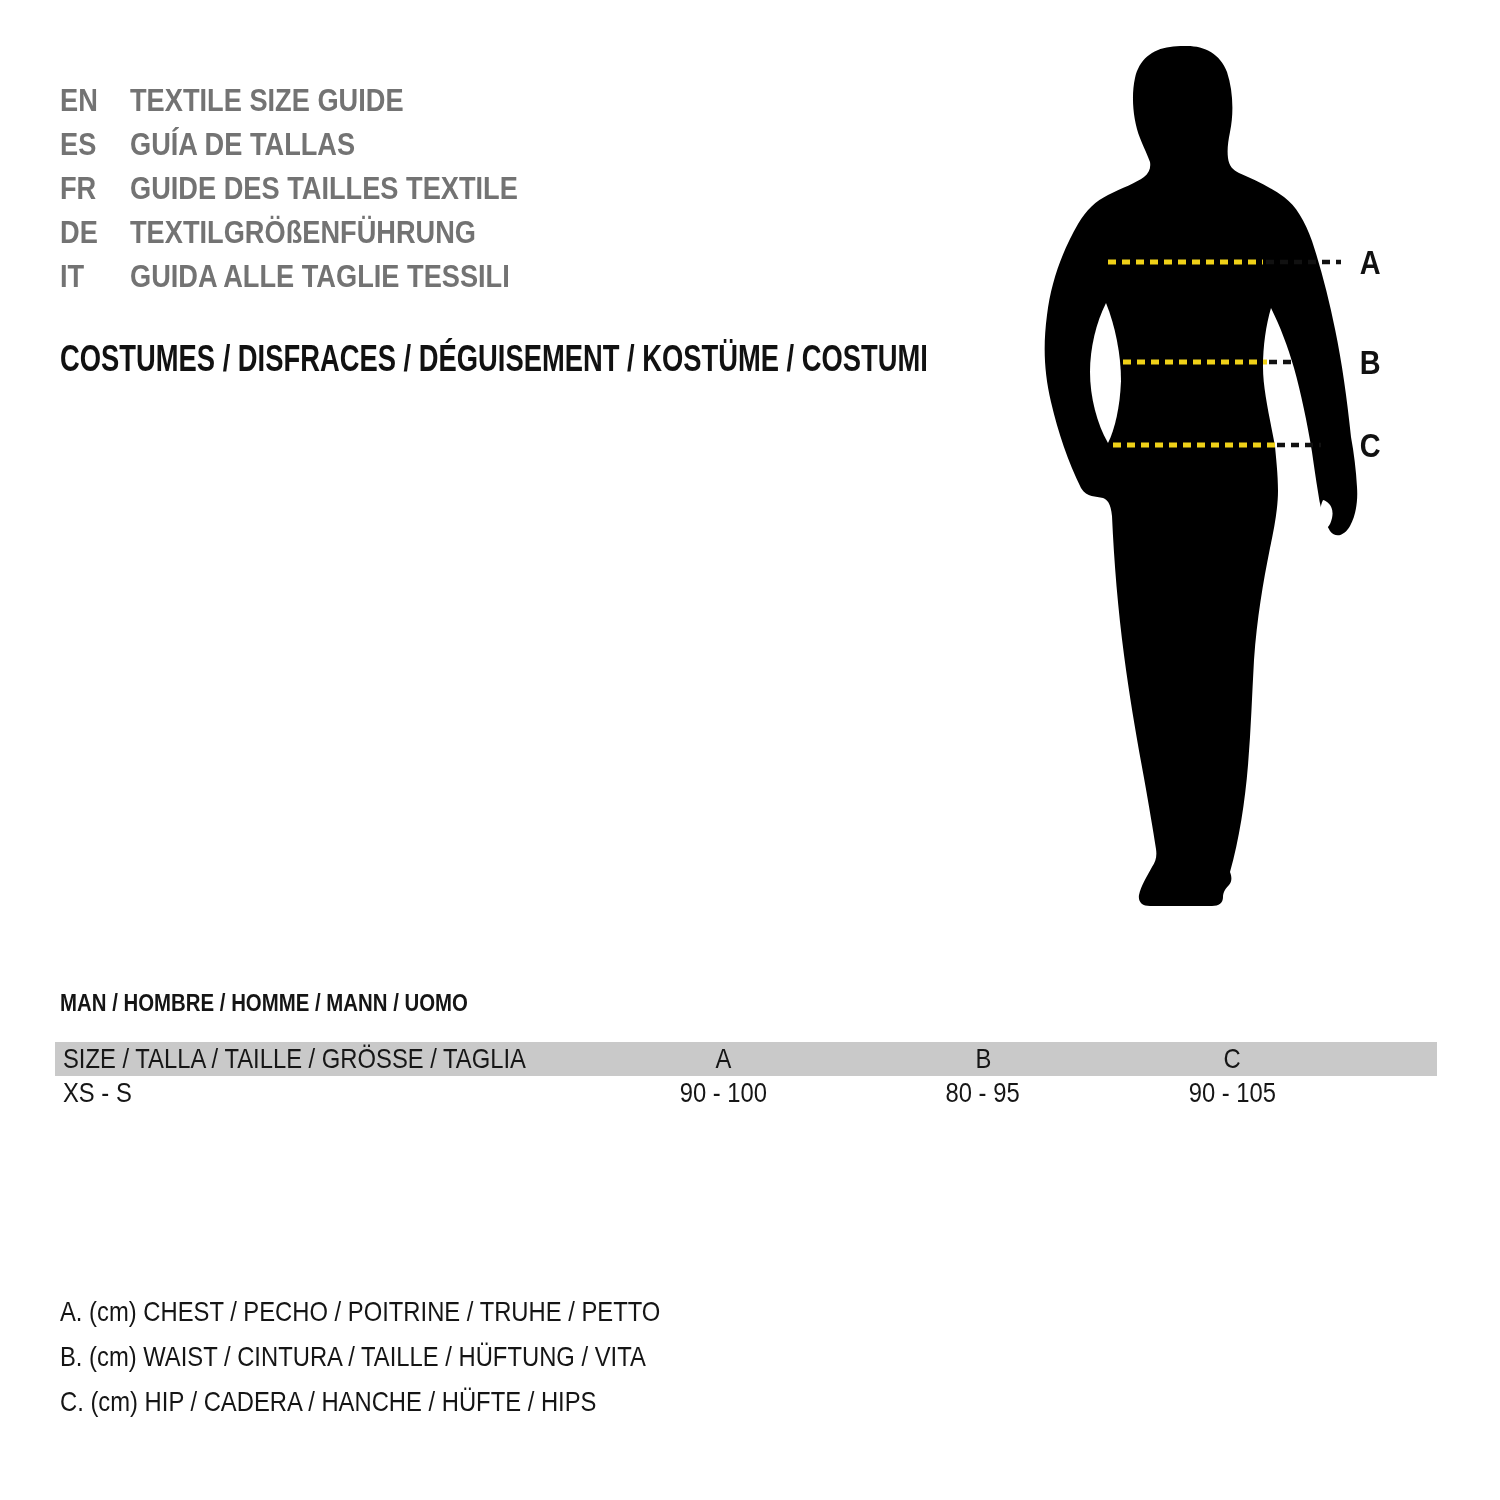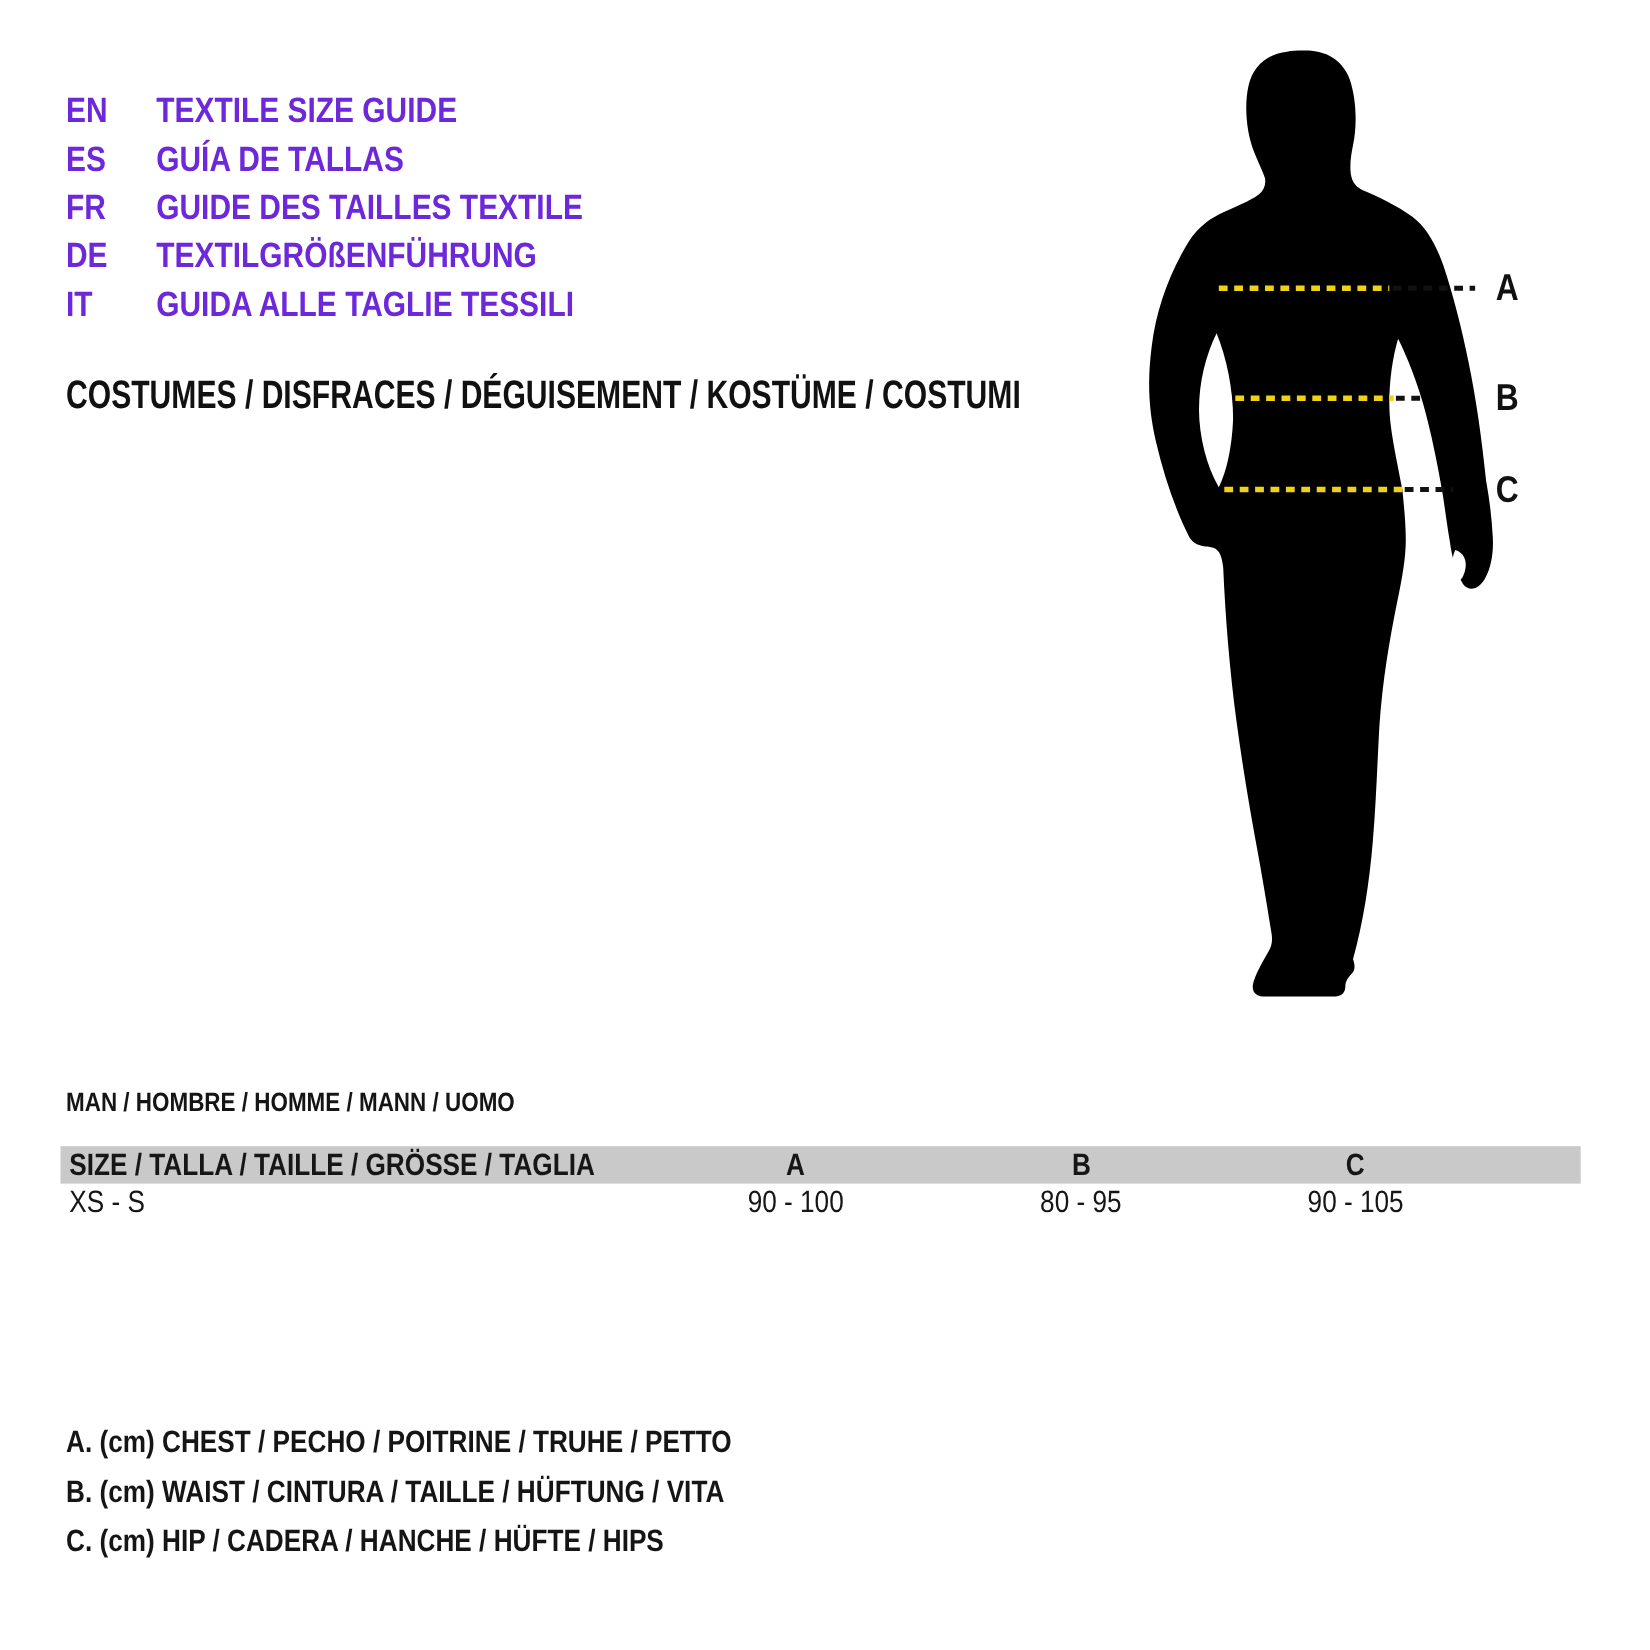--- a/index.html
+++ b/index.html
@@ -17,21 +17,21 @@
   }
 
   
   .cond  { transform: scaleX(0.85); transform-origin: 0 50%; display: inline-block; white-space: nowrap; }
   .condc { transform: scaleX(0.85); transform-origin: 50% 50%; display: inline-block; white-space: nowrap; }
 
   
   .lang-row {
     position: absolute; left: 60px; height: 36px; width: 920px;
     display: flex; align-items: center;
-    font-size: 32px; font-weight: 700; color: #6d28d9; gap: 12px;
+    font-size: 32px; font-weight: 700; color: #737373;
   }
   .lang-code { width: 70px; flex: 0 0 70px; }
 
   
   .title {
     position: absolute; left: 60px; top: 337px; height: 44px;
     display: flex; align-items: center;
     font-size: 36px; font-weight: 800; color: #111111;
     white-space: nowrap;
   }
@@ -61,33 +61,33 @@
   }
 
   
   #size-table { position: absolute; left: 55px; top: 1042px; width: 1382px; }
   .trow { position: relative; width: 1382px; height: 34px; }
   .trow.header { background: var(--header-bg, #c9c9c9); }
   .trow.alt    { background: var(--alt-bg, #ebebeb); }
   .cell {
     position: absolute; top: 0; height: 100%;
     display: flex; align-items: center;
-    font-size: 28px; font-weight: 700; color: #161616;
+    font-size: 28px; font-weight: 400; color: #161616;
   }
   .cell.size { left: 8px; }
   .cell.ca { left: 568px;  width: 200px; justify-content: center; }
   .cell.cb { left: 828px;  width: 200px; justify-content: center; }
   .cell.cc { left: 1077px; width: 200px; justify-content: center; }
   .trow:not(.header) .cell { font-weight: 400; justify-content: center; }
 
   
   .legend-row {
     position: absolute; left: 60px; height: 30px;
-    display: flex; align-items: flex-end;
-    font-size: 28px; font-weight: 700; color: #151515;
+    display: flex; align-items: center;
+    font-size: 28px; font-weight: 400; color: #151515;
   }
   #legend-0 { top: 1297px; }
   #legend-1 { top: 1342px; }
   #legend-2 { top: 1387px; }
 </style>
 </head>
 <body>
 
 <div id="canvas">
 

